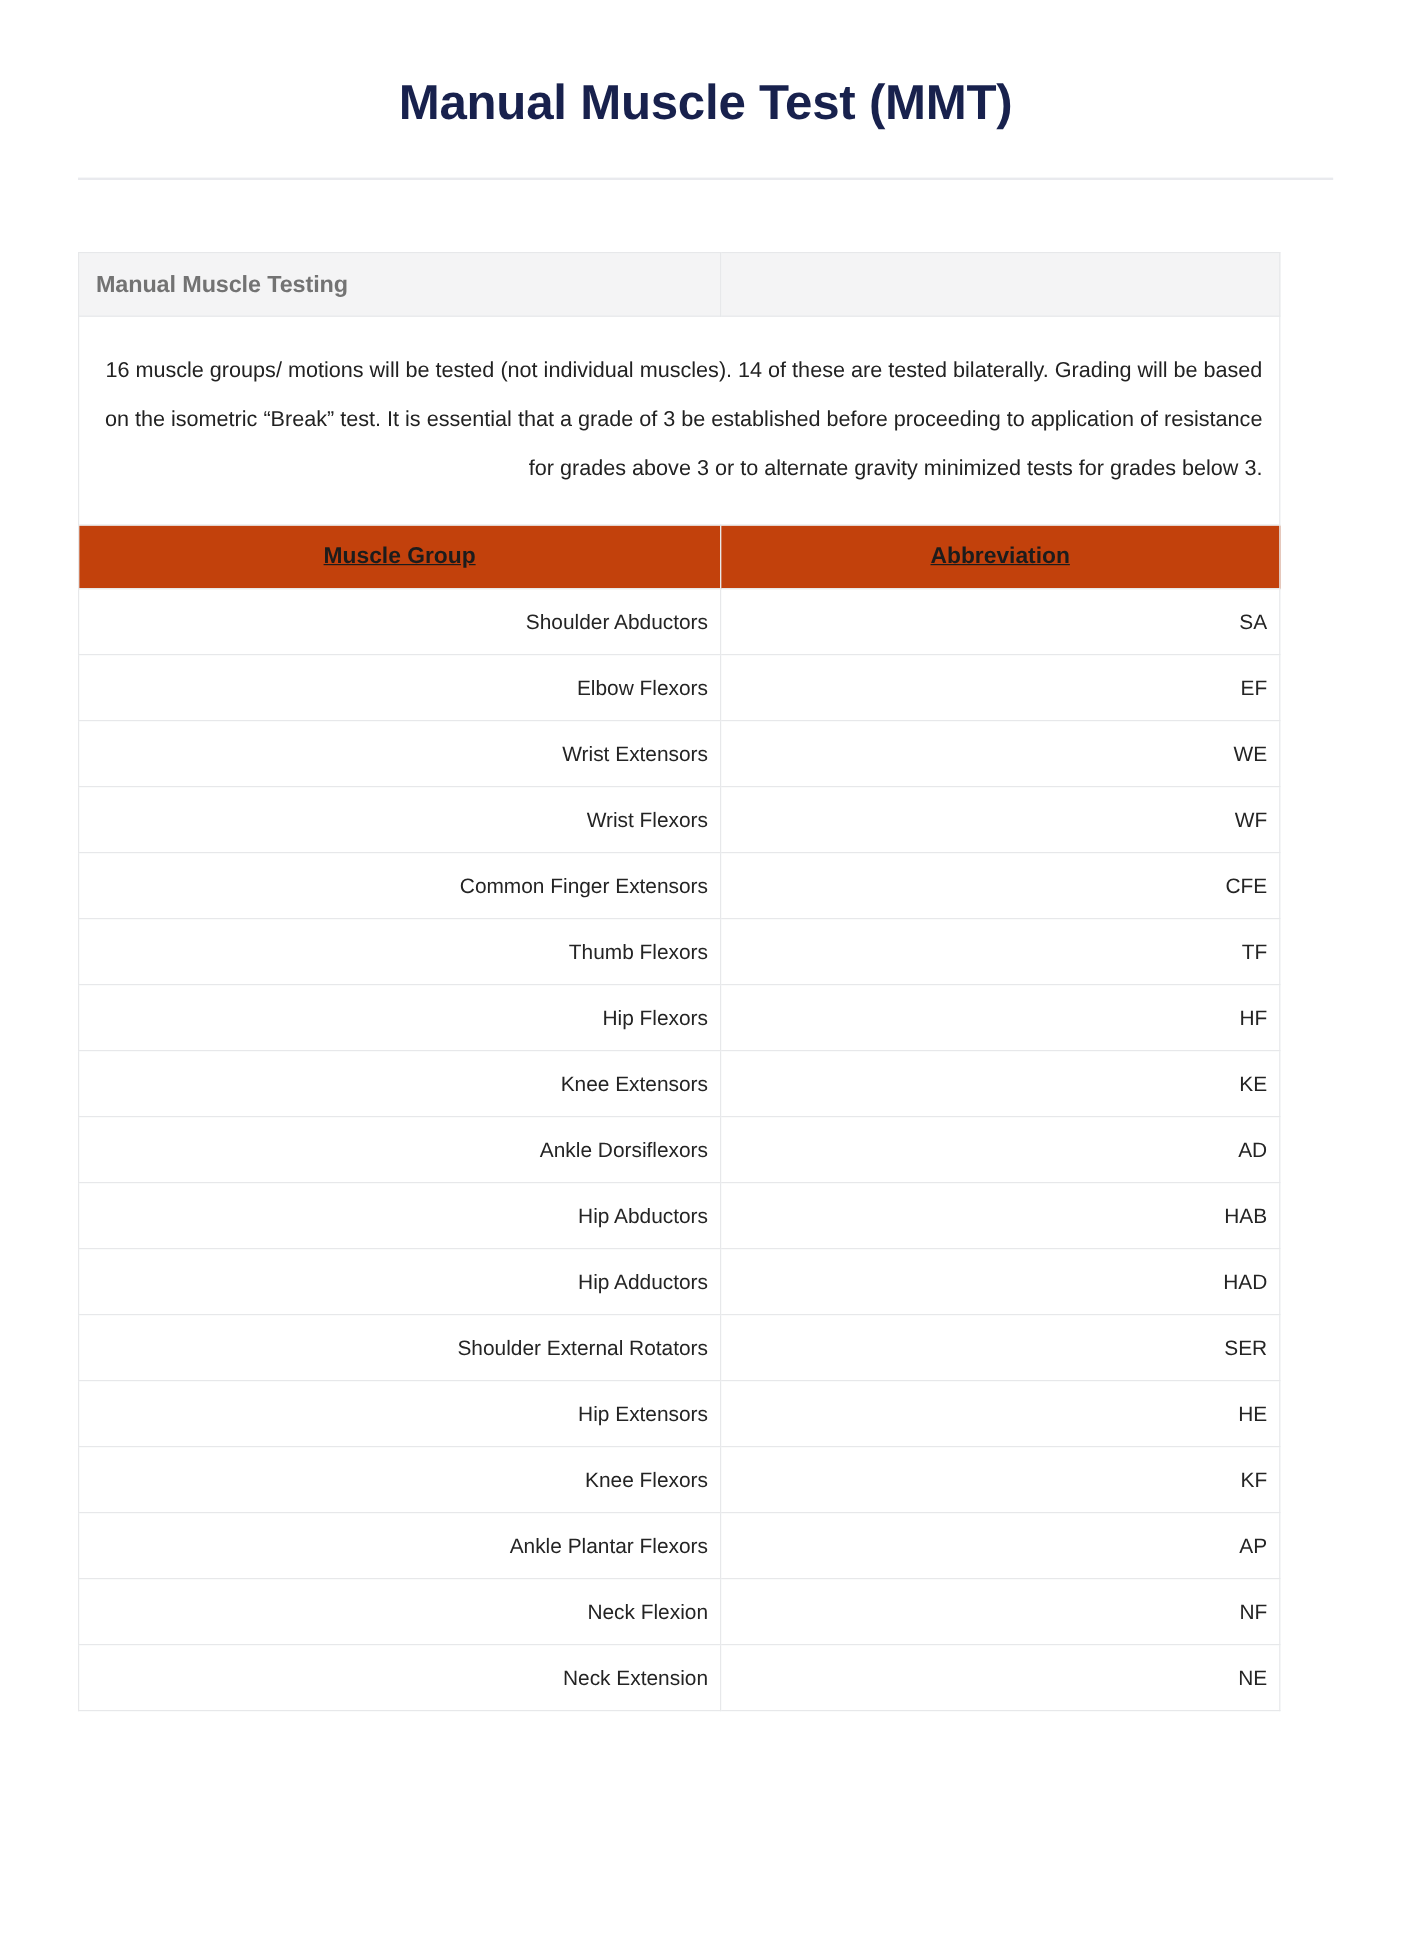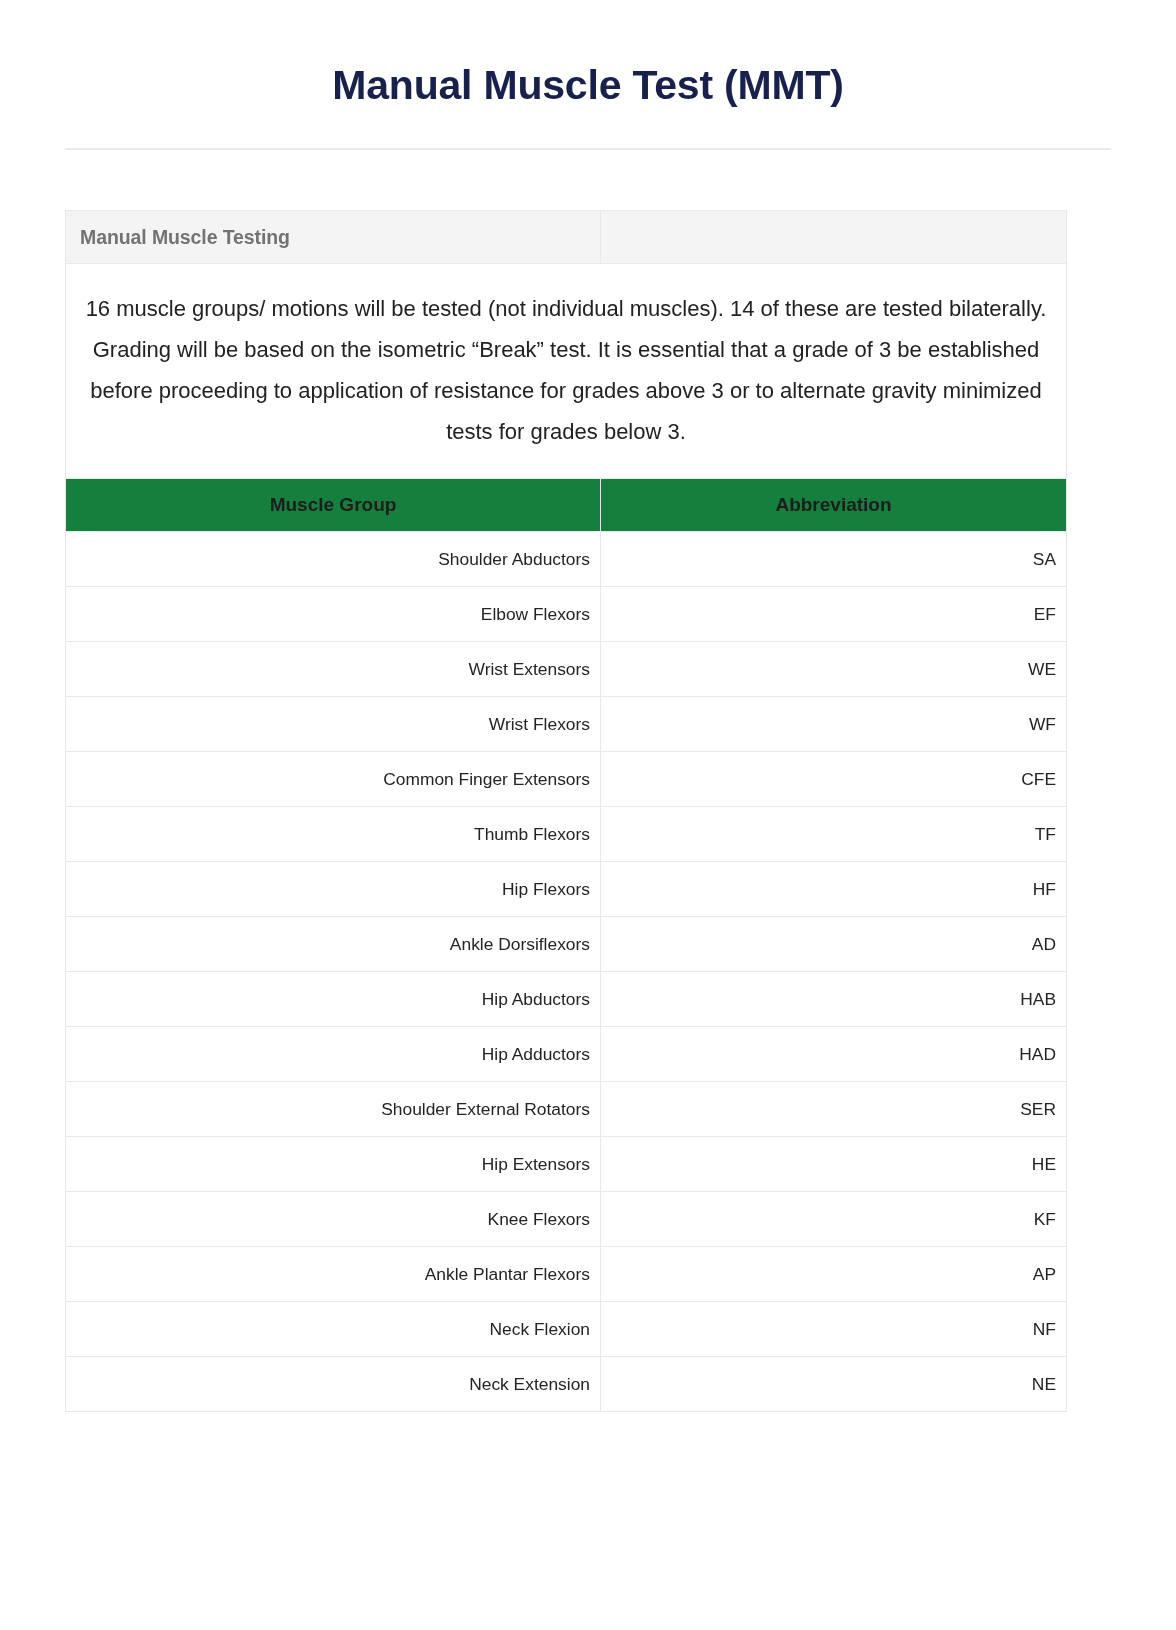--- a/index.html
+++ b/index.html
@@ -76,37 +76,38 @@
     letter-spacing: -0.1px;
   }
 
   
   tr.intro-row td {
     padding: 24px 14px 26px 14px;
     vertical-align: top;
     background: #ffffff;
   }
   .intro-text {
-    font-size: 22px;
+    font-size: 18px;
     line-height: 41px;
     color: #222222;
     margin: 0;
-    text-align: center;
+    text-align: right;
   }
 
   
   tr.col-head th {
-    background: #15803d;
+    background: #c2410c;
     height: 52px;
     padding: 0 10px;
     vertical-align: middle;
     text-align: center;
     font-size: 19px;
     font-weight: bold;
     color: #1c1c1c;
+    text-decoration: underline;
   }
 
   
   tr.data-row td {
     height: 54px;
     padding: 0 10px;
     vertical-align: middle;
     text-align: right;
     font-size: 17.4px;
     color: #242424;
@@ -174,20 +175,24 @@
           </tr>
           <tr class="data-row">
             <td>Thumb Flexors</td>
             <td>TF</td>
           </tr>
           <tr class="data-row">
             <td>Hip Flexors</td>
             <td>HF</td>
           </tr>
           <tr class="data-row">
+            <td>Knee Extensors</td>
+            <td>KE</td>
+          </tr>
+          <tr class="data-row">
             <td>Ankle Dorsiflexors</td>
             <td>AD</td>
           </tr>
           <tr class="data-row">
             <td>Hip Abductors</td>
             <td>HAB</td>
           </tr>
           <tr class="data-row">
             <td>Hip Adductors</td>
             <td>HAD</td>

